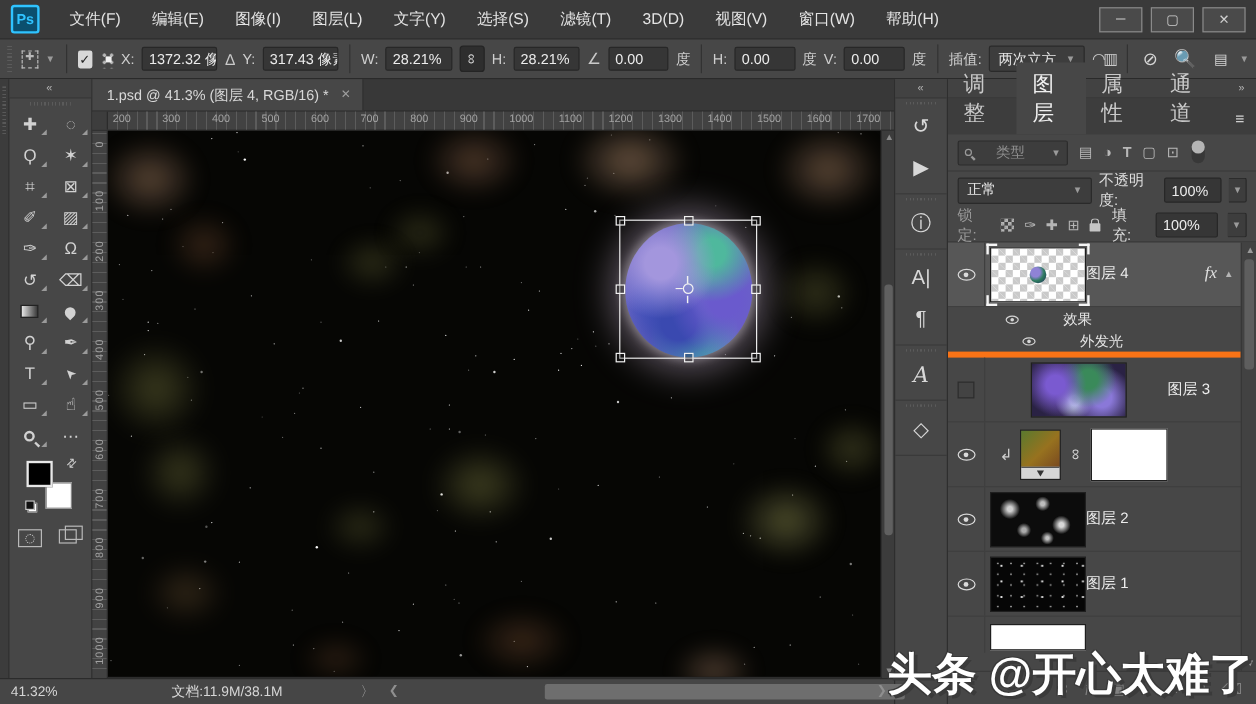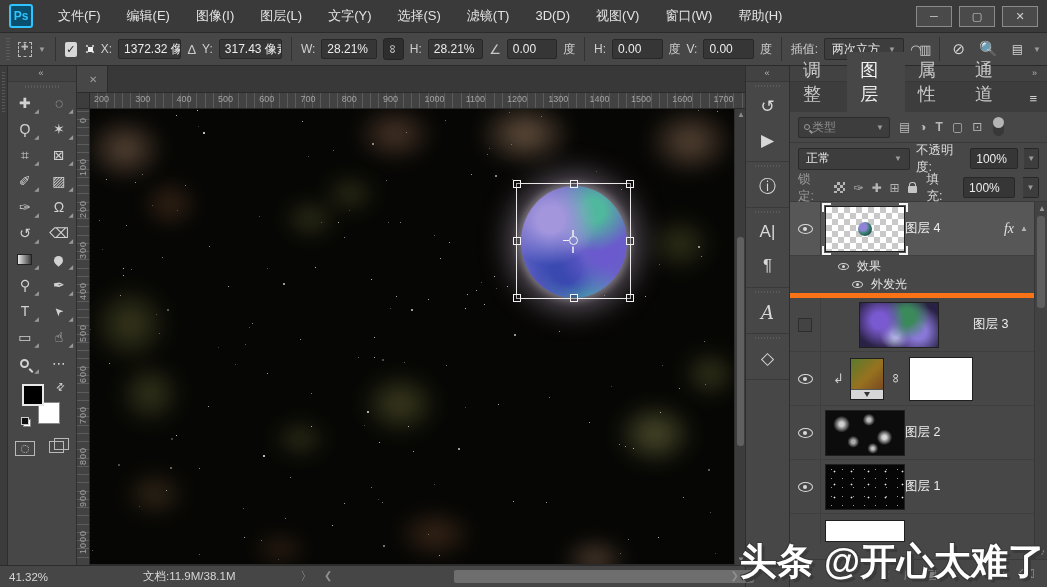--- a/index.html
+++ b/index.html
@@ -138,21 +138,21 @@
   .dockbtn.serifA { font-family:"DejaVu Serif","Liberation Serif",serif; font-style:italic; font-size:18px; }
 
   
   .panel { width:257px; background:#474747; display:flex; flex-direction:column; position:relative; }
   .panel-top { height:16px; background:#424242; color:#b5b5b5; font-size:9px; text-align:right; line-height:15px; letter-spacing:2px; padding-right:8px; border-bottom:1px solid #383838; }
   .paneltabs { height:30px; display:flex; align-items:flex-end; background:#3d3d3d; }
   .ptab { padding:6px 13px; font-size:18px; color:#c9c9c9; }
   .ptab.active { background:#474747; color:#f0f0f0; }
   .pmenu { margin-left:auto; color:#cfcfcf; padding:0 10px 6px; font-size:13px; letter-spacing:0; }
   .filterrow { height:31px; display:flex; align-items:center; gap:9px; padding:0 8px; border-bottom:1px solid #3a3a3a; }
-  .searchbox { width:92px; height:21px; background:#3d3d3d; border:1px solid #2c2c2c; border-radius:2px; display:flex; align-items:center; gap:2px; padding:0 5px; color:#8f8f8f; }
+  .searchbox { width:92px; height:21px; background:#3d3d3d; border:1px solid #2c2c2c; border-radius:2px; display:flex; align-items:center; gap:20px; padding:0 5px; color:#8f8f8f; }
   .minimag { width:6px; height:6px; border:1.5px solid #9a9a9a; border-radius:50%; position:relative; flex:none;}
   .minimag::after { content:""; position:absolute; width:1.5px; height:4px; background:#9a9a9a; left:5px; top:5px; transform:rotate(-45deg); }
   .searchbox .chev { margin-left:auto; }
   .ficon { color:#b8b8b8; font-size:12px; }
   .ftoggle { width:11px; height:18px; background:#383838; border-radius:6px; position:relative; margin-left:2px; }
   .ftoggle::before { content:""; position:absolute; top:-1px; left:0; width:11px; height:11px; background:#b5b5b5; border-radius:50%; }
   .blendrow { height:31px; display:flex; align-items:center; gap:6px; padding:0 8px; }
   .blendsel { width:122px; height:22px; justify-content:space-between; }
   .plabel { font-size:12.5px; color:#dedede; }
   .valbox { width:52px; height:21px; background:#363636; border:1px solid #272727; border-radius:2px; color:#ececec; display:flex; align-items:center; padding:0 5px; }
@@ -179,21 +179,21 @@
     background:radial-gradient(circle at 35% 35%,#8f83d6 0 30%,#2e7d5f 55%,#24355e 90%); }
   .corner { position:absolute; width:9px; height:9px; border:0 solid #f5f5f5; }
   .c-nw{left:-3px;top:-3px;border-left-width:2px;border-top-width:2px;}
   .c-ne{right:-3px;top:-3px;border-right-width:2px;border-top-width:2px;}
   .c-sw{left:-3px;bottom:-3px;border-left-width:2px;border-bottom-width:2px;}
   .c-se{right:-3px;bottom:-3px;border-right-width:2px;border-bottom-width:2px;}
   .lname { font-size:12.5px; color:#ededed; }
   .fxbadge { margin-left:auto; margin-right:6px; display:flex; align-items:center; gap:6px; }
   .fxtext { font-style:italic; font-family:"Liberation Serif","DejaVu Serif",serif; font-size:14px; color:#e0e0e0; }
   .fxchev { color:#b5b5b5; font-size:8px; }
-  .effrow { display:flex; align-items:center; height:20px; border-bottom:none; }
+  .effrow { display:flex; align-items:center; height:20px; border-bottom:none;gap:29px; }
   .effrow .miniEye { width:11px; height:7px; border:1.2px solid #d5d5d5; border-radius:50%; position:relative; flex:none; }
   .effrow .miniEye::after { content:""; position:absolute; left:50%; top:50%; width:3px; height:3px; margin:-1.5px 0 0 -1.5px; background:#d5d5d5; border-radius:50%; }
   .efflabel { margin-left:8px; font-size:12px; color:#e5e5e5; }
   .thumb.swirl { background:radial-gradient(circle at 25% 40%,#7a5ad0 0 12%,transparent 40%),radial-gradient(circle at 60% 30%,#3a8a5a 0 14%,transparent 42%),radial-gradient(circle at 75% 65%,#8a78d8 0 12%,transparent 40%),radial-gradient(circle at 45% 70%,#bac4e4 0 8%,transparent 30%),radial-gradient(circle at 50% 50%,#46356e 0 30%,#2a2244 80%); }
   .cliparrow { margin:0 6px 0 12px; color:#cfcfcf; font-size:13px; flex:none; }
   .gradthumb { width:34px; height:42px; border:1px solid #1f1f1f; flex:none; display:flex; flex-direction:column; }
   .gradthumb .g { flex:1; background:linear-gradient(135deg,#5a7a2e,#97721f 55%,#7a4a20); }
   .gradthumb .gs { height:10px; background:#d6d6d6; border-top:1px solid #555; position:relative; }
   .gradthumb .gs::after { content:""; position:absolute; left:50%; top:2px; margin-left:-3px; border-left:3px solid transparent; border-right:3px solid transparent; border-top:5px solid #333; }
   .linkglyph { display:inline-block; transform:rotate(90deg); color:#d8d8d8; font-size:13px; margin:0 8px; }
@@ -390,20 +390,21 @@
             <div class="qmask">
                 <i></i>
               </div>
             <div class="scrmode"></div>
           </div>
         </div>
 
         <div class="canvascol">
           <div class="tabbar">
             <div class="doctab">
+              <span>1.psd @ 41.3% (图层 4, RGB/16) *</span>
               <span class="tabclose">✕</span>
             </div>
           </div>
           <div class="rulerrow">
             <div class="rulercorner"></div>
             <div class="ruler-top" id="rulerTop">
                 <span class="rt-num" style="left: 4px;">200</span>
                 <span class="rt-num" style="left: 45.3px;">300</span>
                 <span class="rt-num" style="left: 86.6px;">400</span>
                 <span class="rt-num" style="left: 127.9px;">500</span>

